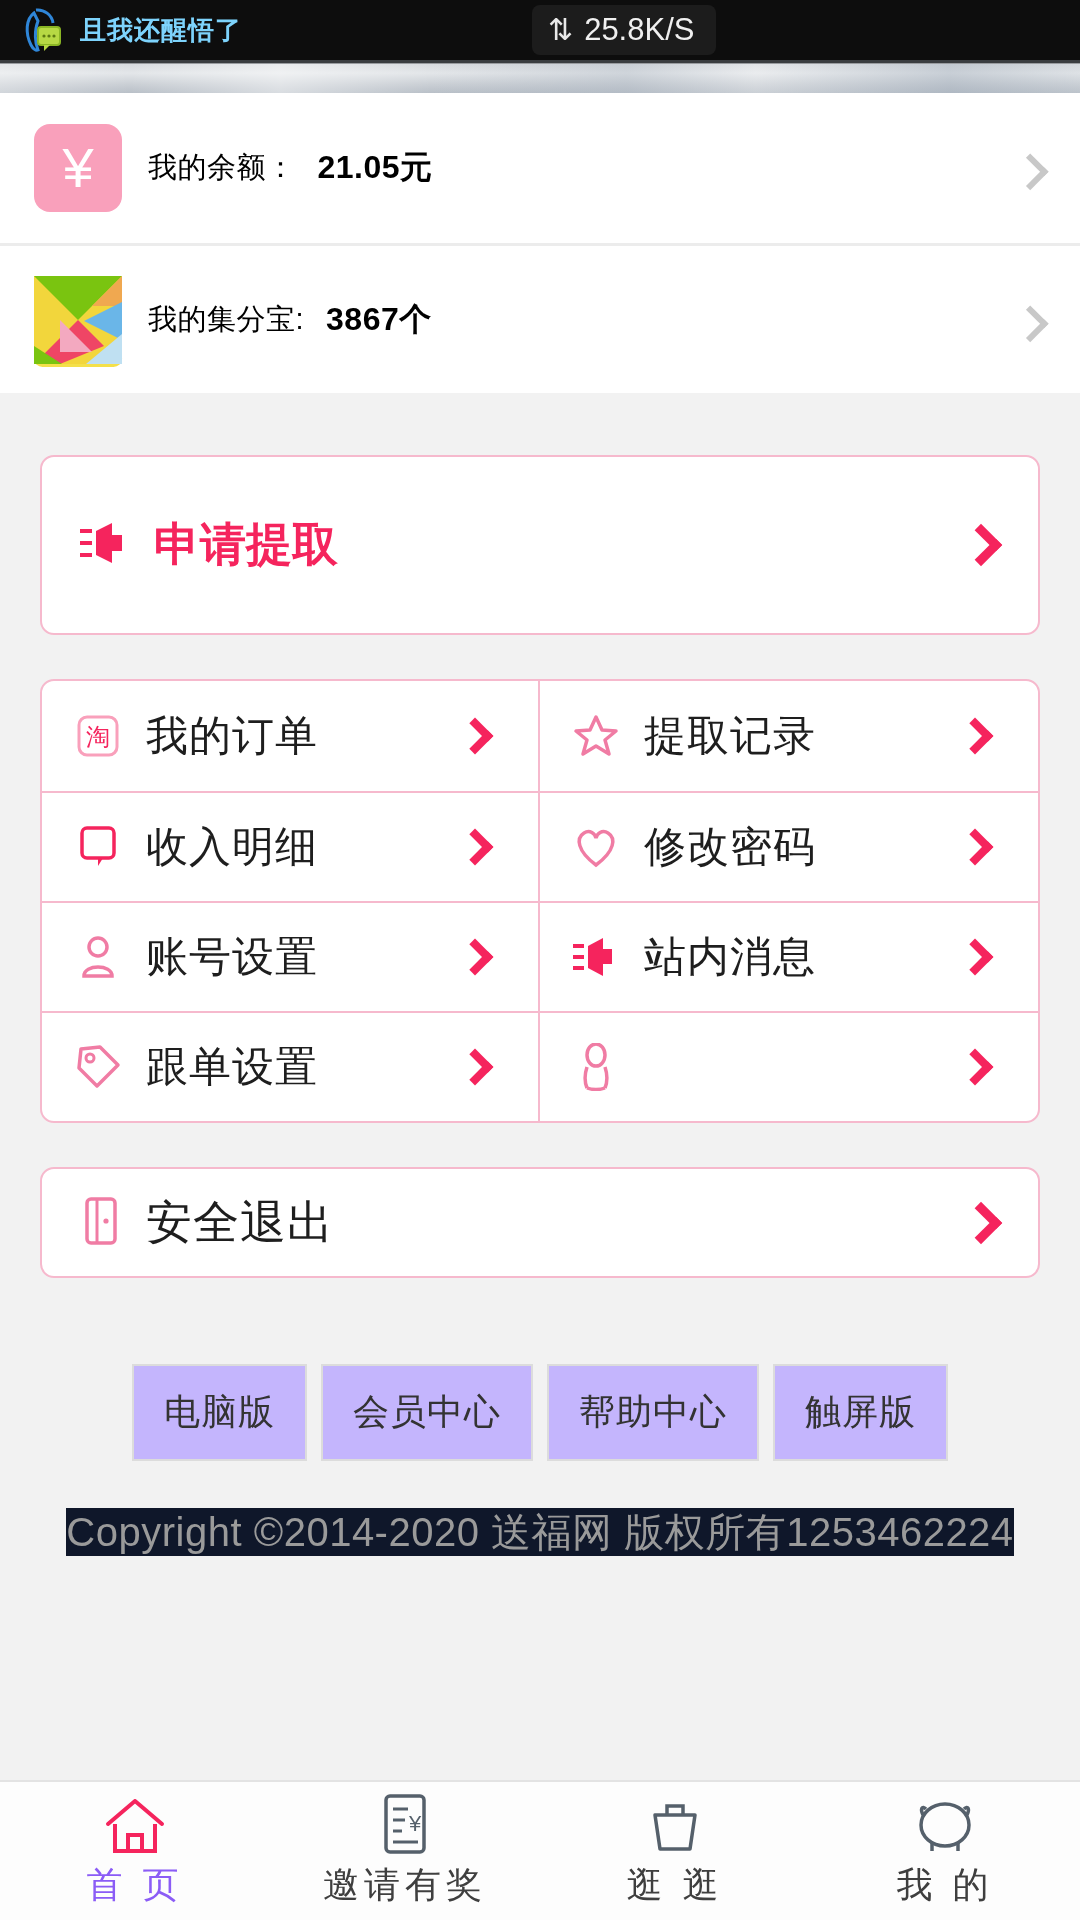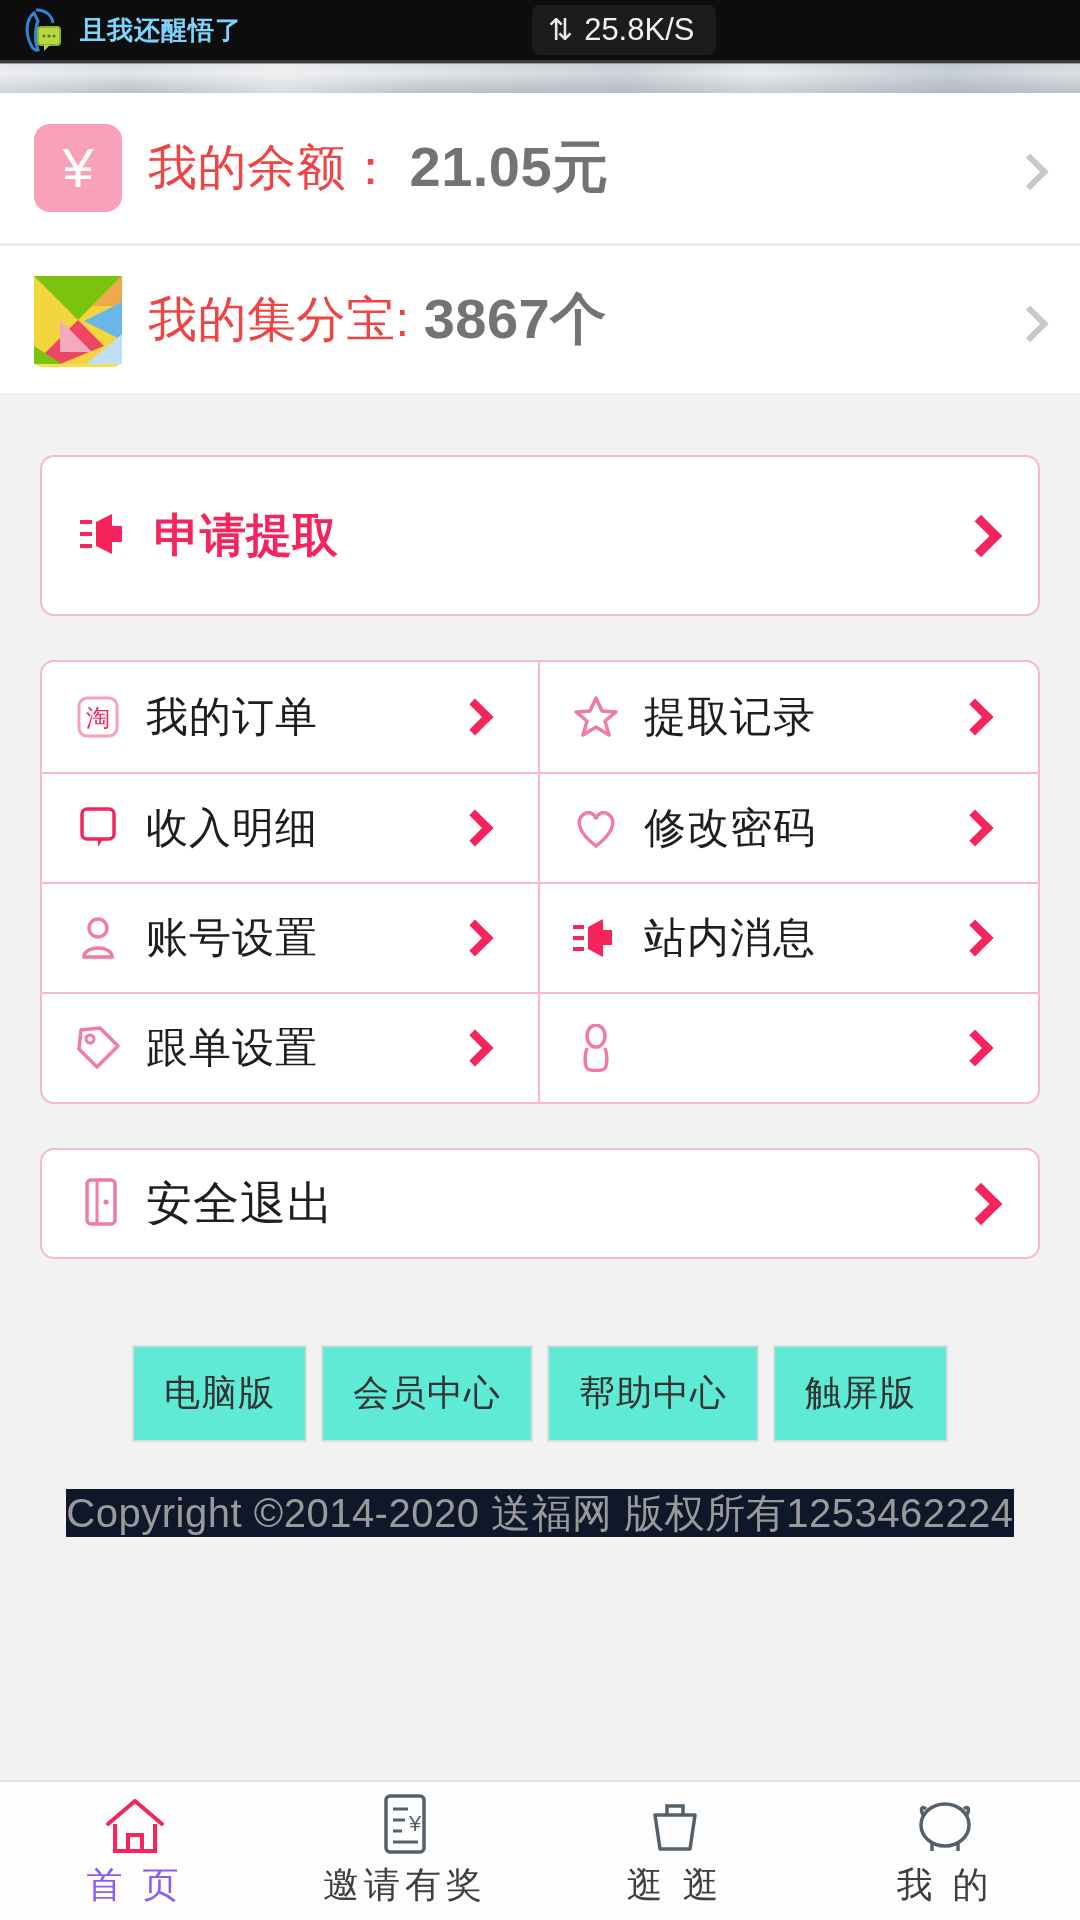--- a/index.html
+++ b/index.html
@@ -51,37 +51,37 @@
     position:relative;
   }
   .acct-row + .acct-row{ border-top:3px solid #ececec; }
   .acct-icon{ width:88px; height:88px; flex:none; margin-right:26px; }
   .yen-ico{
     width:88px; height:88px; border-radius:16px; background:#f9a0bb;
     display:flex; align-items:center; justify-content:center;
     color:#fff; font-size:56px; font-weight:400; line-height:1;
   }
   .tangram{ width:88px; height:88px; border-radius:16px; overflow:hidden; position:relative; background:#f4e04a;}
-  .acct-label{ font-size:49px; color:#ef4444; letter-spacing:.5px;}
-  .acct-value{ font-size:56px; color:#737373; font-weight:bold; margin-left:14px; letter-spacing:.5px;}
+  .acct-label{ font-size:29px; color:#000000; letter-spacing:.5px;}
+  .acct-value{ font-size:32px; color:#000000; font-weight:bold; margin-left:22px; letter-spacing:.5px;}
   .chev-gray{
     position:absolute; right:46px; top:50%; transform:translateY(-50%);
     width:26px; height:26px; border-top:6px solid #c8c8c8; border-right:6px solid #c8c8c8;
     rotate:45deg;
   }
 
   
   .page{ background:#f2f2f2; padding:0 40px; }
 
   .card{
     background:#fff; border:2px solid #f6b9cd; border-radius:14px;
   }
 
   .withdraw{
-    margin-top:62px; height:161px; display:flex; align-items:center;
+    margin-top:62px; height:180px; display:flex; align-items:center;
     padding:0 36px; position:relative;
   }
   .withdraw .label{ font-size:46px; color:#f5245d; font-weight:bold; margin-left:22px;}
   .chev-pink{
     position:absolute; right:42px; top:50%; transform:translateY(-50%) rotate(45deg);
     width:30px; height:30px; border-top:9px solid #f5245d; border-right:9px solid #f5245d;
   }
 
   
   .grid{
@@ -103,21 +103,21 @@
     margin-top:44px; height:111px; display:flex; align-items:center; padding:0 40px;
     position:relative;
   }
   .logout .txt{ font-size:46px; color:#1e1e1e; margin-left:24px; letter-spacing:1px;}
 
   
   .footer-links{
     margin-top:86px; display:flex; justify-content:center; gap:14px;
   }
   .flink{
-    background:#5eead4; border:2px solid #dcdcdc;
+    background:#c4b5fd; border:2px solid #dcdcdc;
     padding:22px 30px; font-size:36px; color:#333; letter-spacing:1px;
   }
   .copyright{
     margin-top:44px; text-align:center; font-size:40px; color:#9a9a9a;
     letter-spacing:.5px; white-space:nowrap;
   }
   .copyright span{ background:#0f172a; padding:2px 0; }
 
   
   .tabbar{

